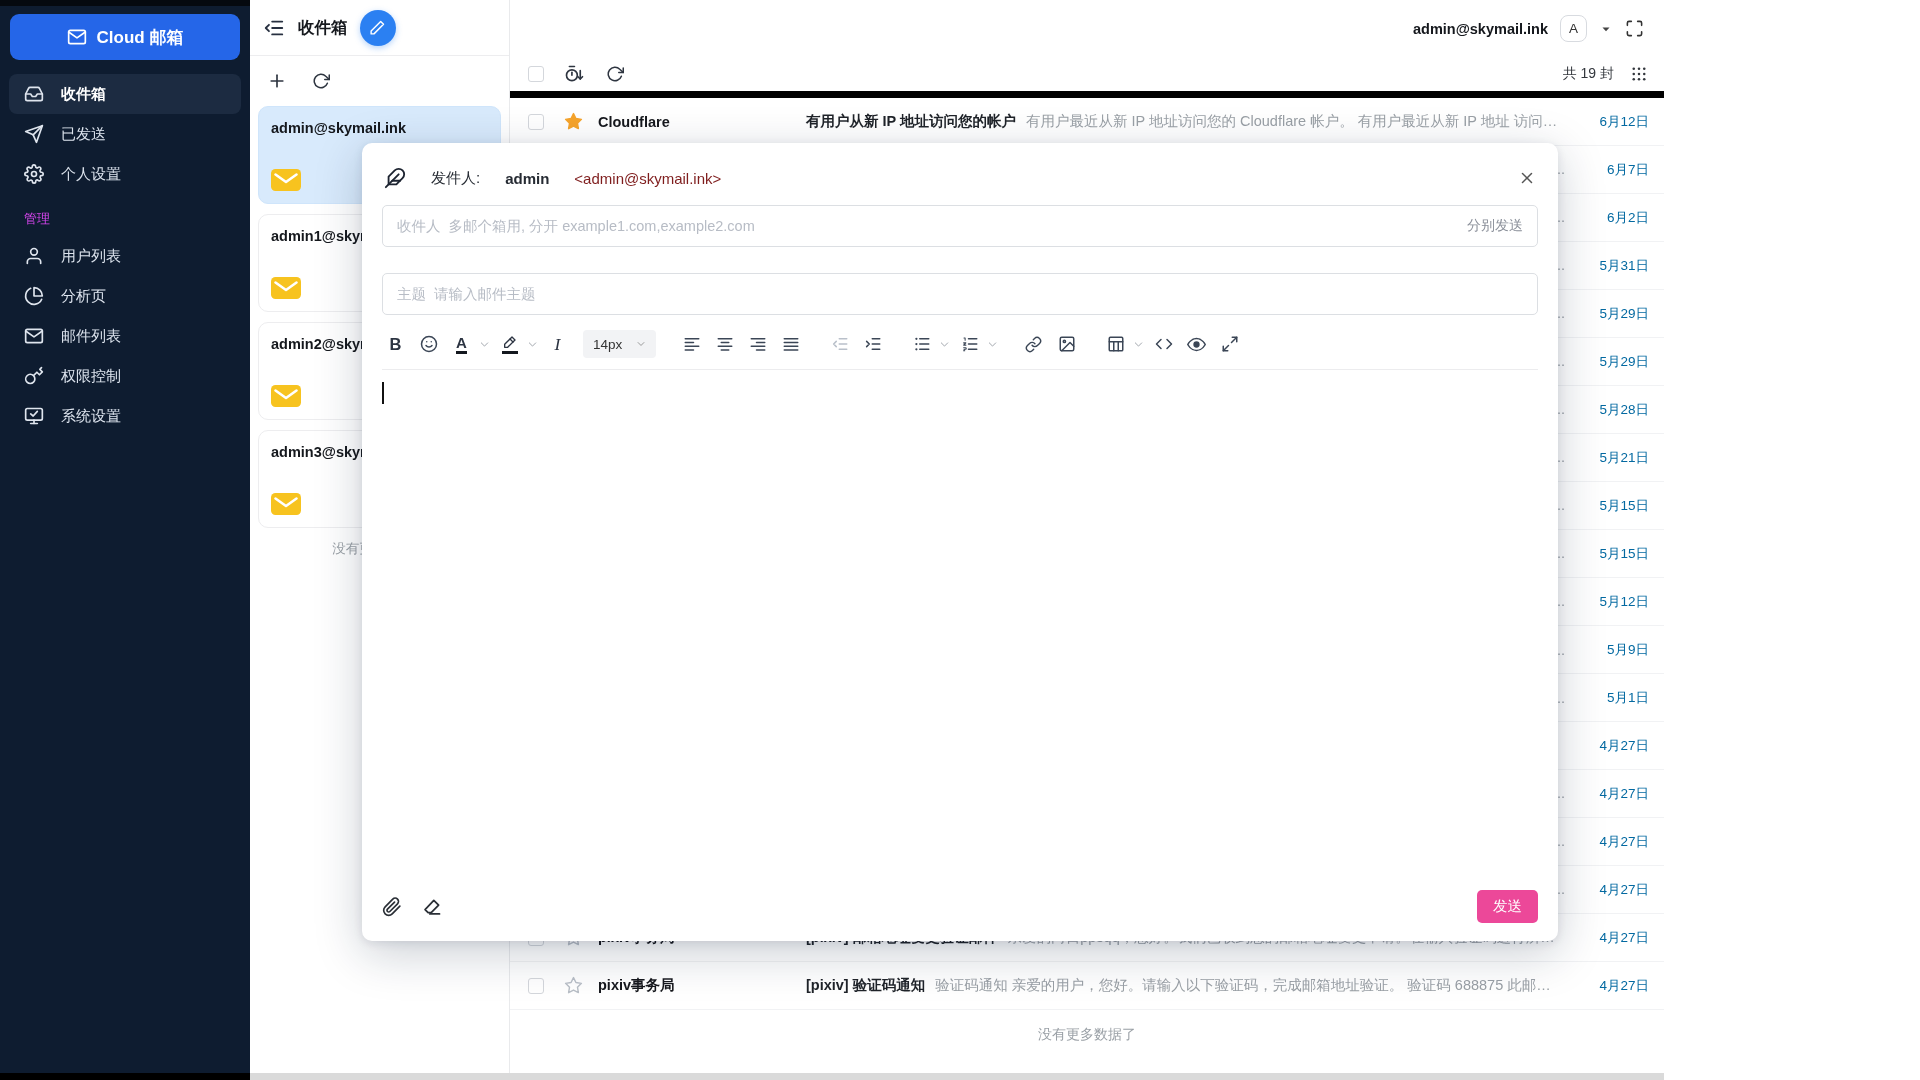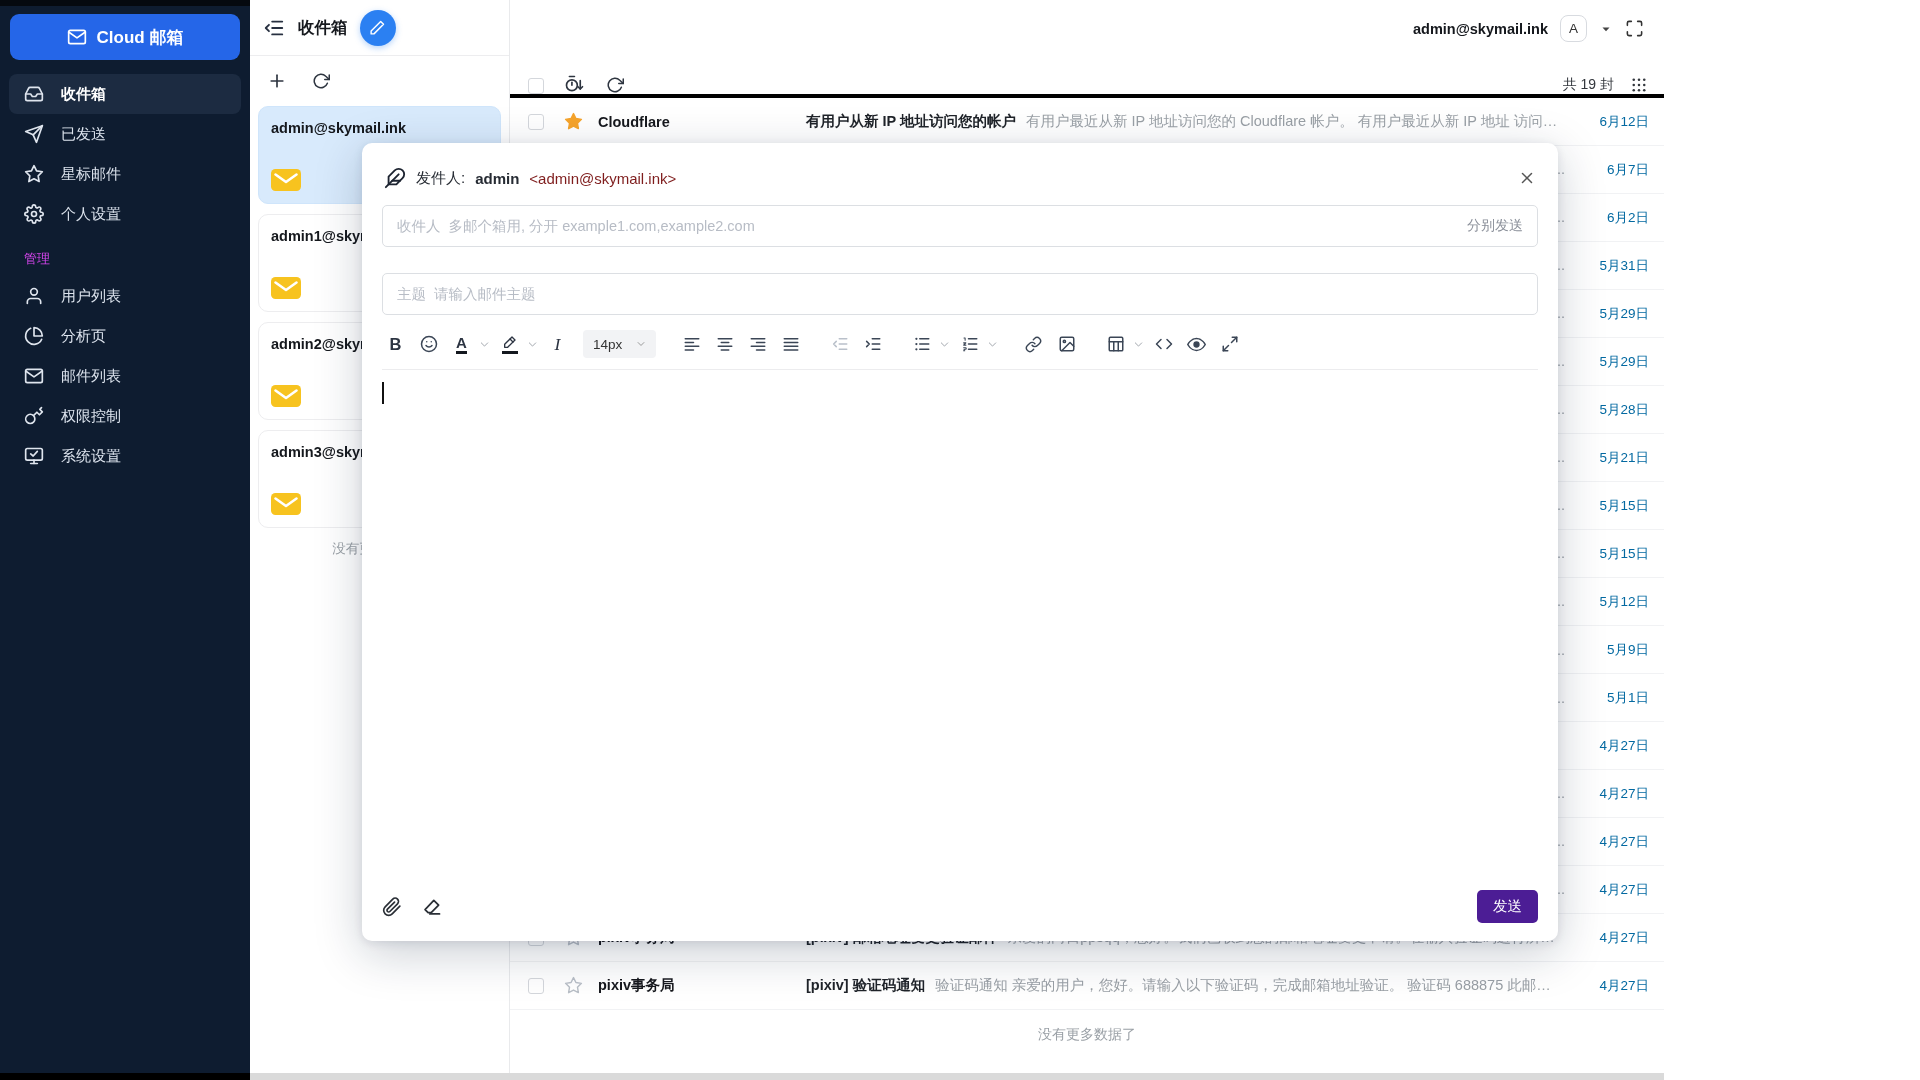--- a/index.html
+++ b/index.html
@@ -37,21 +37,21 @@
   .card-name { font-weight:700; font-size:14.5px; color:#15181d; white-space:nowrap; overflow:hidden; }
   .card-badge { position:absolute; left:12px; bottom:12px; line-height:0; }
   .p2-nomore { text-align:center; color:#9aa0a6; font-size:13.5px; margin-top:12px; }
 
   
   .main { position:absolute; left:510px; top:0; right:0; height:1073px; background:#fff; }
   .m-head { height:57px; display:flex; align-items:center; justify-content:flex-end; gap:12px; padding-right:20px; }
   .m-head .acct { font-weight:700; font-size:14.5px; color:#15181d; }
   .avatar { width:27px; height:27px; border:1px solid #d8dbe0; border-radius:8px; display:flex; align-items:center;
             justify-content:center; font-size:13.5px; color:#333; background:#fff; cursor:pointer; }
-  .m-toolbar { height:41px; border-bottom:4px solid #000000; display:flex; align-items:flex-end;
+  .m-toolbar { height:41px; border-bottom:7px solid #000000; display:flex; align-items:center;
                padding:0 16px 0 18px; color:#2e3540; }
   .m-toolbar .total { font-size:14px; color:#33373d; }
   .cb { width:16px; height:16px; border:1px solid #d4d7dc; border-radius:3px; flex:none; background:#fff; cursor:pointer; }
   .sp { flex:1; }
   .rows {}
   .row { display:flex; align-items:center; height:48px; padding:0 15px 0 18px; border-bottom:1px solid #f1f2f4; cursor:pointer; }
   .row .star { margin-left:20px; flex:none; display:flex; cursor:pointer; }
   .row .sender { width:208px; margin-left:15px; font-weight:700; font-size:14.5px; color:#16181d; flex:none;
                  white-space:nowrap; overflow:hidden; }
   .row .subject { font-weight:700; color:#1f2329; white-space:nowrap; flex:none; font-size:14.5px; }
@@ -59,21 +59,21 @@
                   text-overflow:ellipsis; font-size:14.5px; }
   .row .frag { flex:1; color:#9aa0a6; white-space:nowrap; overflow:hidden; text-align:right; font-size:14.5px; }
   .row .date { flex:none; width:72px; text-align:right; color:#0369a1; font-size:13.5px; margin-left:12px; font-weight:500; }
   .m-footer { height:50px; display:flex; align-items:center; justify-content:center; color:#9aa0a6; font-size:14px; }
   .bottomstrip { position:absolute; left:250px; right:0; bottom:0; height:7px; background:#dadada; }
 
   
   .modal { position:absolute; left:362px; top:143px; width:1196px; height:798px; background:#fff; border-radius:10px;
            box-shadow:0 12px 48px rgba(15,30,60,.22), 0 2px 10px rgba(15,30,60,.10); z-index:40;
            display:flex; flex-direction:column; }
-  .mo-head { display:flex; align-items:center; gap:10px; padding:24px 22px 16px; font-size:15px; color:#262b33; }
+  .mo-head { display:flex; align-items:center; gap:25px; padding:24px 22px 16px; font-size:15px; color:#262b33; }
   .mo-head .fname { font-weight:700; }
   .mo-head .faddr { color:#7f1d1d; }
   .mo-close { position:absolute; right:22px; top:26px; color:#555; cursor:pointer; display:flex; }
   .mo-input { margin:0 20px; height:42px; border:1px solid #dcdfe3; border-radius:5px; display:flex;
               align-items:center; padding:0 14px; background:#fff; }
   .mo-input + .mo-input { margin-top:26px; }
   .mo-input input { flex:1; border:none; outline:none; font-size:14.5px; font-family:inherit; color:#333; background:transparent; }
   .mo-input input::placeholder { color:#b7bcc5; }
   .sep-send { color:#8a8f99; font-size:14px; cursor:pointer; flex:none; }
   .mo-toolbar { margin:15px 20px 0; display:flex; align-items:center; gap:6px; padding-bottom:11px;
@@ -86,21 +86,21 @@
   .chev { display:flex; color:#9aa0a6; margin-left:-2px; cursor:pointer; }
   .fsize { height:28px; background:#f2f3f5; border-radius:4px; padding:0 10px; display:flex; align-items:center;
            gap:14px; font-size:13.5px; color:#333; cursor:pointer; margin-left:6px; }
   .gap-lg { margin-left:16px; }
   .muted { color:#b9c0ca; }
   .mo-body { flex:1; position:relative; margin:0 20px; cursor:text; }
   .caret { position:absolute; left:0; top:12px; width:2px; height:22px; background:#111;
            animation:blink 1.1s step-end infinite; }
   @keyframes blink { 50% { opacity:0; } }
   .mo-foot { display:flex; align-items:center; padding:0 20px 18px; gap:20px; color:#2a2f36; }
-  .send-btn { background:#4c1d95; color:#fff; font-size:14.5px; padding:7px 16px; border-radius:5px;
+  .send-btn { background:#ec4899; color:#fff; font-size:14.5px; padding:7px 16px; border-radius:5px;
               border:none; cursor:pointer; font-family:inherit; }
   .ic { line-height:0; display:inline-flex; }
 </style>
 </head>
 <body>
 
 <div id="app">
 
   <div class="sidebar">
     <div class="side-topstrip"></div>
@@ -125,28 +125,20 @@
             <span>收件箱</span>
           </div>
           <div class="nav-item">
             <span class="ic">
               <svg viewBox="0 0 24 24" width="20" height="20" fill="none" stroke="currentColor" stroke-width="2" stroke-linecap="round" stroke-linejoin="round">
                 <line x1="22" y1="2" x2="11" y2="13"></line>
                 <polygon points="22 2 15 22 11 13 2 9 22 2"></polygon>
               </svg>
             </span>
             <span>已发送</span>
-          </div>
-          <div class="nav-item">
-            <span class="ic">
-              <svg viewBox="0 0 24 24" width="20" height="20" fill="none" stroke="currentColor" stroke-width="2" stroke-linecap="round" stroke-linejoin="round">
-                <polygon points="12 2 15.09 8.26 22 9.27 17 14.14 18.18 21.02 12 17.77 5.82 21.02 7 14.14 2 9.27 8.91 8.26 12 2"></polygon>
-              </svg>
-            </span>
-            <span>星标邮件</span>
           </div>
           <div class="nav-item">
             <span class="ic">
               <svg viewBox="0 0 24 24" width="20" height="20" fill="none" stroke="currentColor" stroke-width="2" stroke-linecap="round" stroke-linejoin="round">
                 <circle cx="12" cy="12" r="3"></circle>
                 <path d="M19.4 15a1.65 1.65 0 0 0 .33 1.82l.06.06a2 2 0 1 1-2.83 2.83l-.06-.06a1.65 1.65 0 0 0-1.82-.33 1.65 1.65 0 0 0-1 1.51V21a2 2 0 1 1-4 0v-.09a1.65 1.65 0 0 0-1-1.51 1.65 1.65 0 0 0-1.82.33l-.06.06a2 2 0 1 1-2.83-2.83l.06-.06a1.65 1.65 0 0 0 .33-1.82 1.65 1.65 0 0 0-1.51-1H3a2 2 0 1 1 0-4h.09a1.65 1.65 0 0 0 1.51-1 1.65 1.65 0 0 0-.33-1.82l-.06-.06a2 2 0 1 1 2.83-2.83l.06.06a1.65 1.65 0 0 0 1.82.33h0a1.65 1.65 0 0 0 1-1.51V3a2 2 0 1 1 4 0v.09a1.65 1.65 0 0 0 1 1.51h0a1.65 1.65 0 0 0 1.82-.33l.06-.06a2 2 0 1 1 2.83 2.83l-.06.06a1.65 1.65 0 0 0-.33 1.82v0a1.65 1.65 0 0 0 1.51 1H21a2 2 0 1 1 0 4h-.09a1.65 1.65 0 0 0-1.51 1z"></path>
               </svg>
             </span>
             <span>个人设置</span>
           </div>

